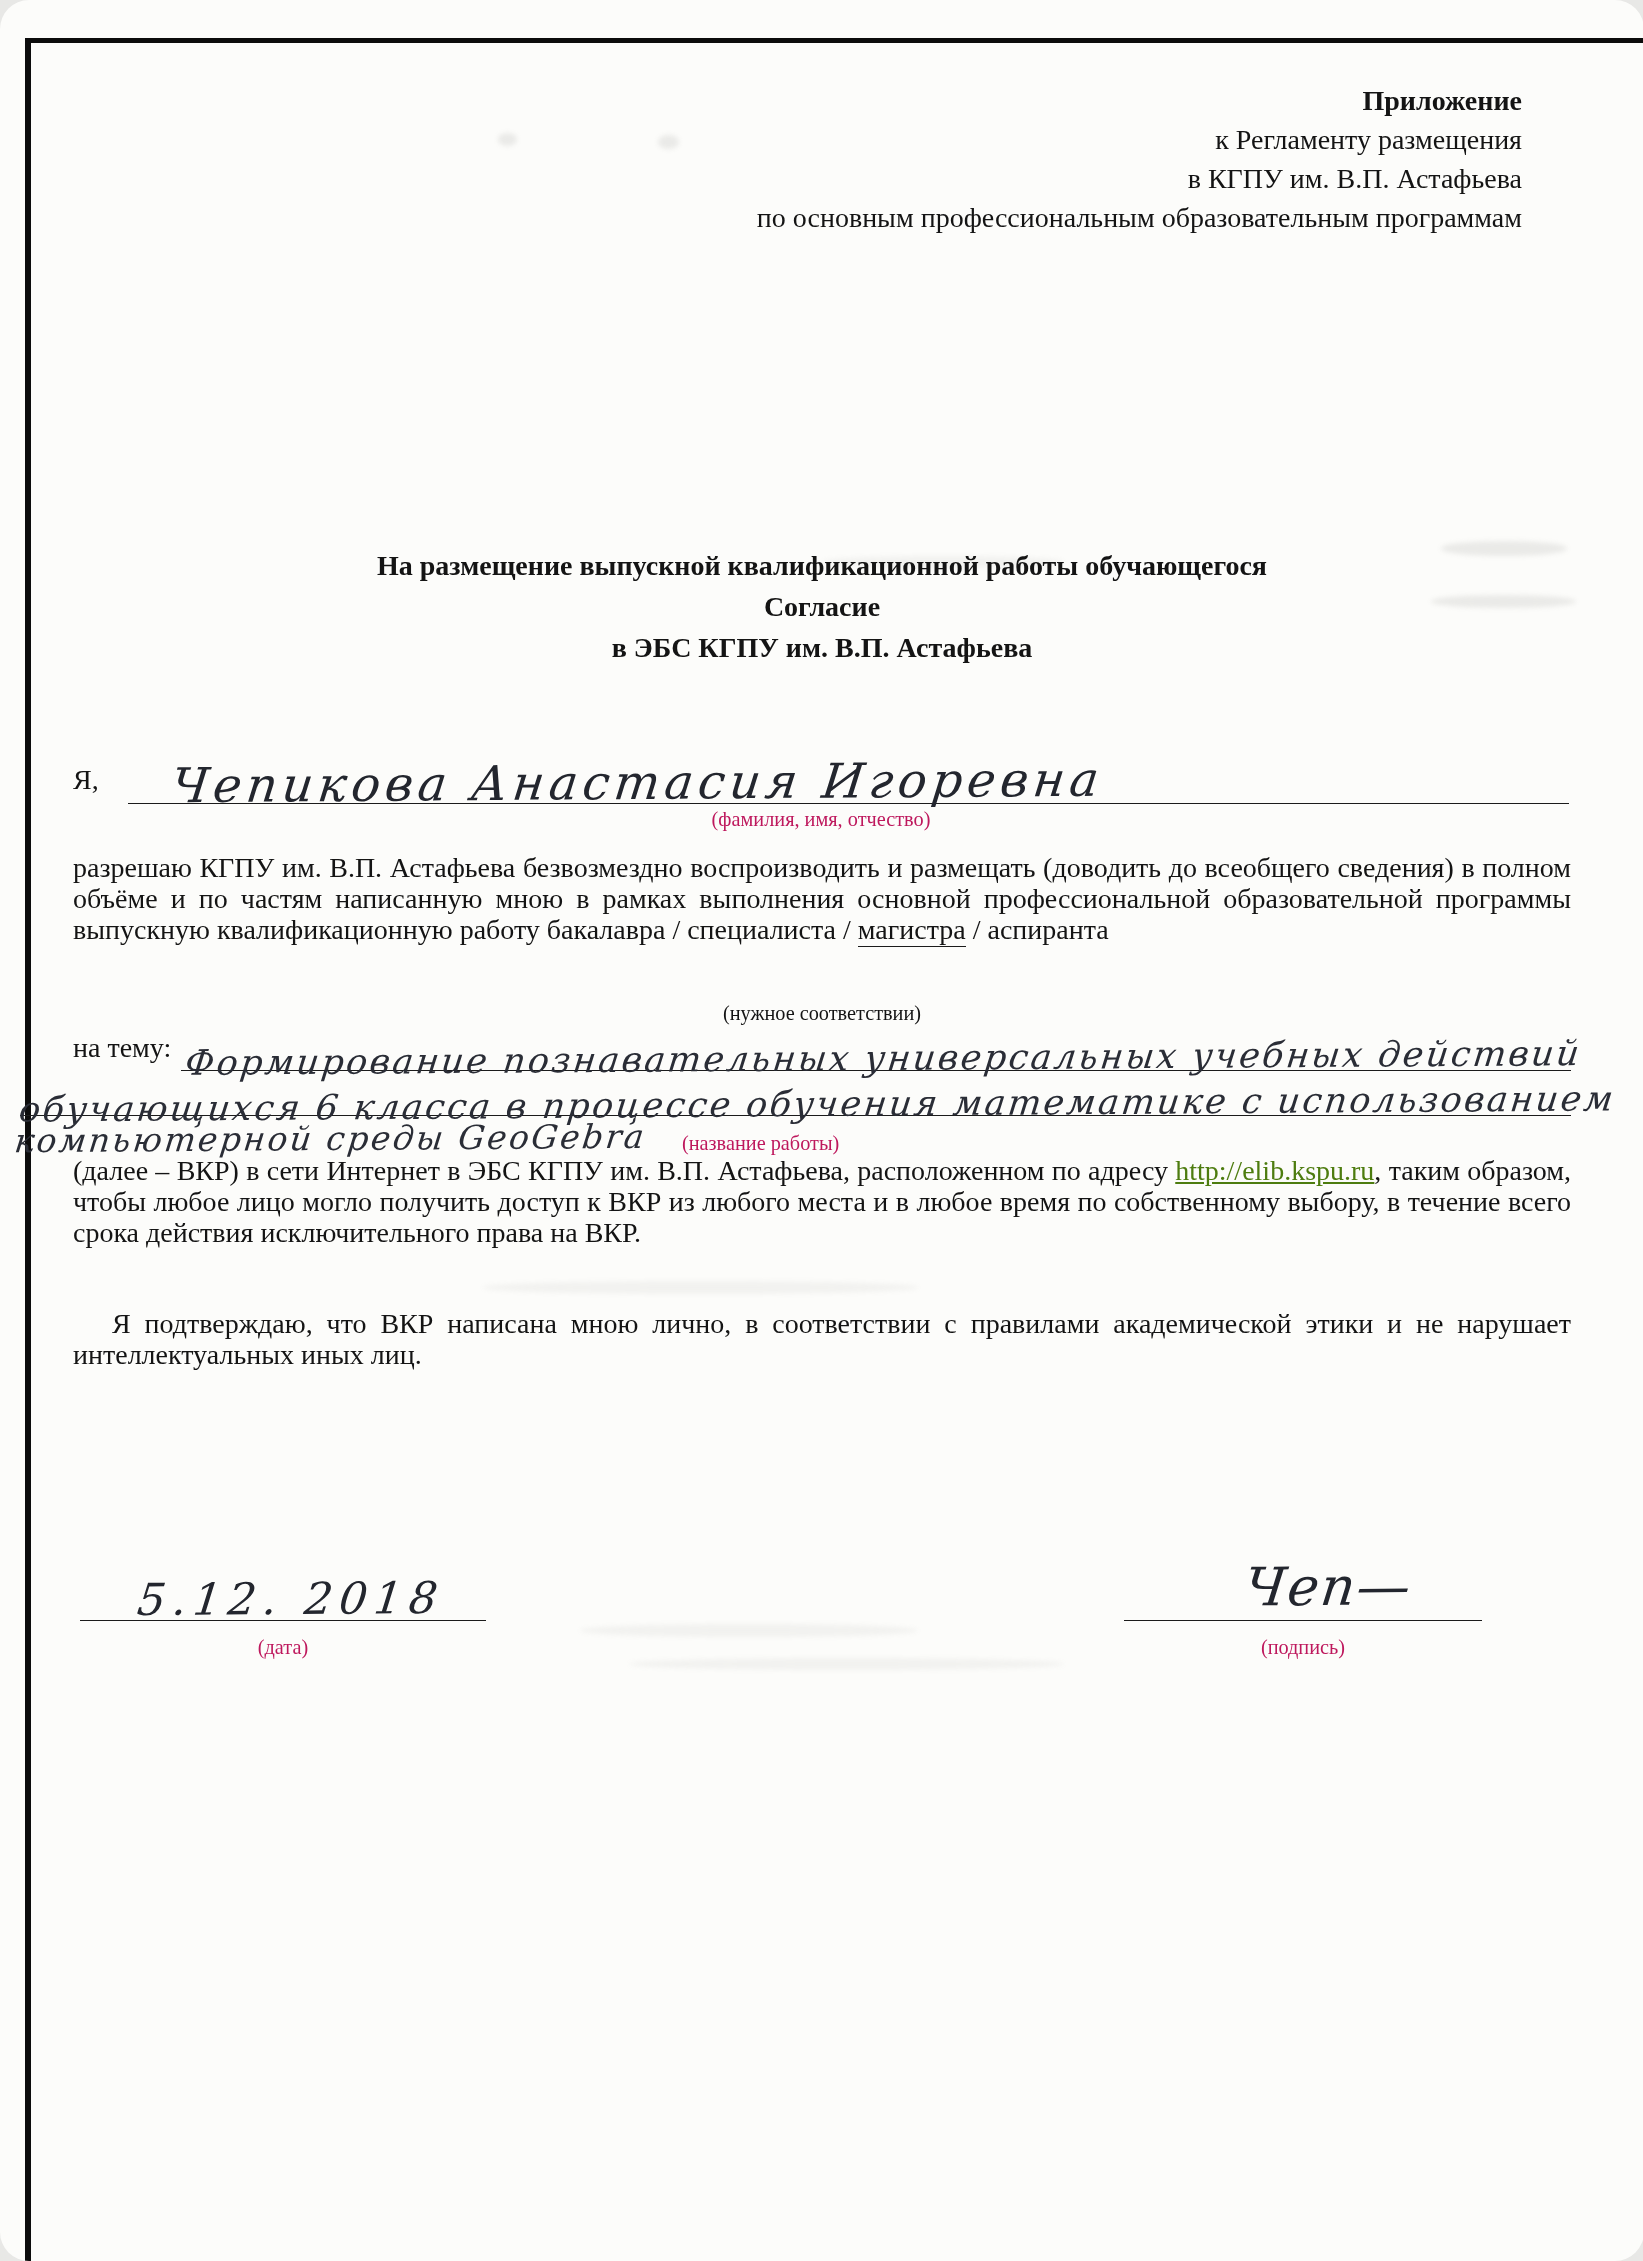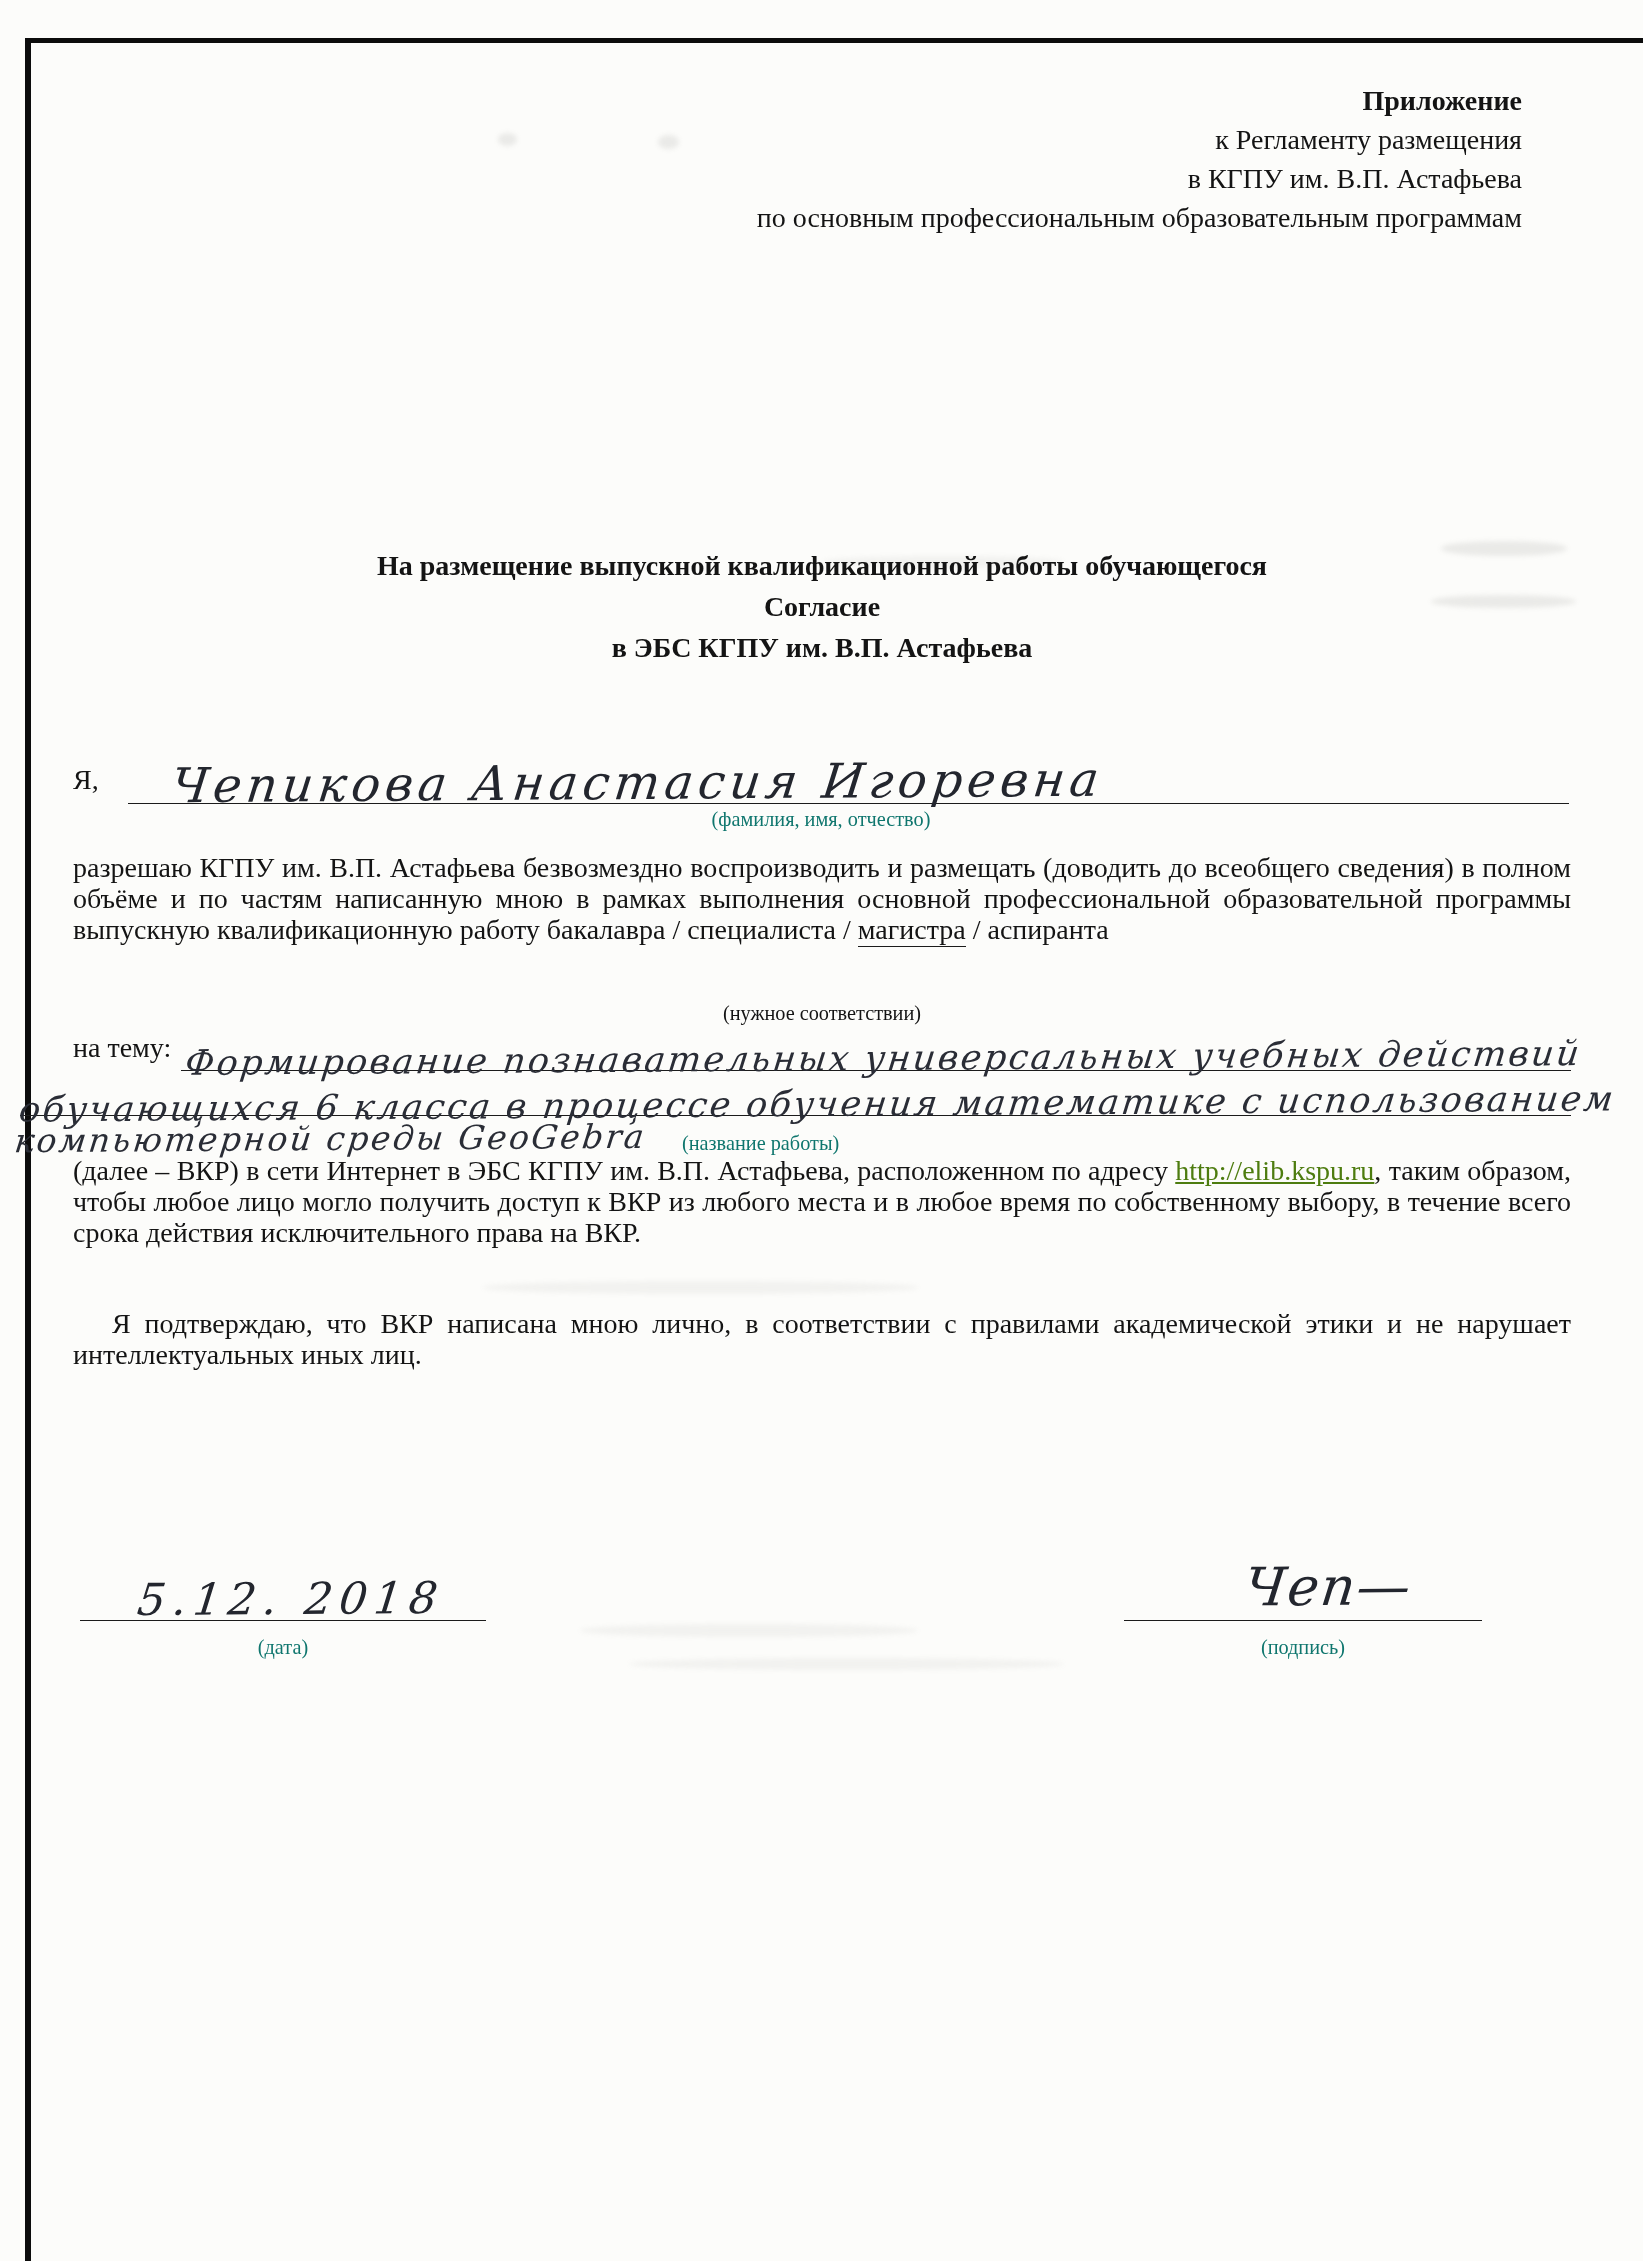--- a/index.html
+++ b/index.html
@@ -3,20 +3,21 @@
 <meta charset="utf-8">
 <style>
   html,body{margin:0;padding:0;background:#e8e8e6;}
   .page{
     position:relative;
     width:1644px;height:2261px;
     background:#fcfcfa;
     font-family:"Liberation Serif", serif;
     color:#141414;
     overflow:hidden;
+    border-radius:29px;
   }
   
   .scan-edge-left{position:absolute;left:25px;top:39px;width:5.8px;height:2223px;background:#0c0c0c;}
   .scan-edge-top{position:absolute;left:25px;top:38px;width:1619px;height:4.8px;background:#0c0c0c;}
   .smudge{position:absolute;background:#9a9a96;opacity:.18;border-radius:50%;filter:blur(2.9px);}
 
   .header{
     position:absolute;top:81px;right:122px;left:435px;
     text-align:right;font-size:28px;line-height:39px;
   }
@@ -35,21 +36,21 @@
   .name-rule{flex:1;border-bottom:1.9px solid #1b1b1b;position:relative;height:63px;}
   .handwriting{
     font-family:"DejaVu Serif", serif;
     font-style:italic;
     color:#23262e;
     display:inline-block;
     transform:skewX(-7deg) rotate(-0.4deg);
     white-space:nowrap;
   }
   .hw-name{position:absolute;left:44px;bottom:-6.8px;font-size:48px;letter-spacing:4.8px;}
-  .caption{font-size:20.3px;line-height:24px;text-align:center;color:#0f766e;}
+  .caption{font-size:20.3px;line-height:24px;text-align:center;color:#be185d;}
   .name-caption{margin-top:2.9px;}
 
   .para-permission{position:absolute;top:852px;left:73px;right:73px;}
   .u{border-bottom:1.9px solid #1b1b1b;padding-bottom:1px;}
   .caption-choose{position:absolute;top:1002px;left:73px;right:73px;text-align:center;font-size:20.3px;}
 
   .topic{position:absolute;top:1024px;left:73px;right:73px;}
   .topic-row1{display:flex;align-items:flex-end;}
   .topic-label{font-size:28px;line-height:41px;padding-bottom:2.9px;margin-right:9.7px;white-space:nowrap;}
   .topic-rule{flex:1;border-bottom:1.9px solid #1b1b1b;position:relative;height:46px;}

